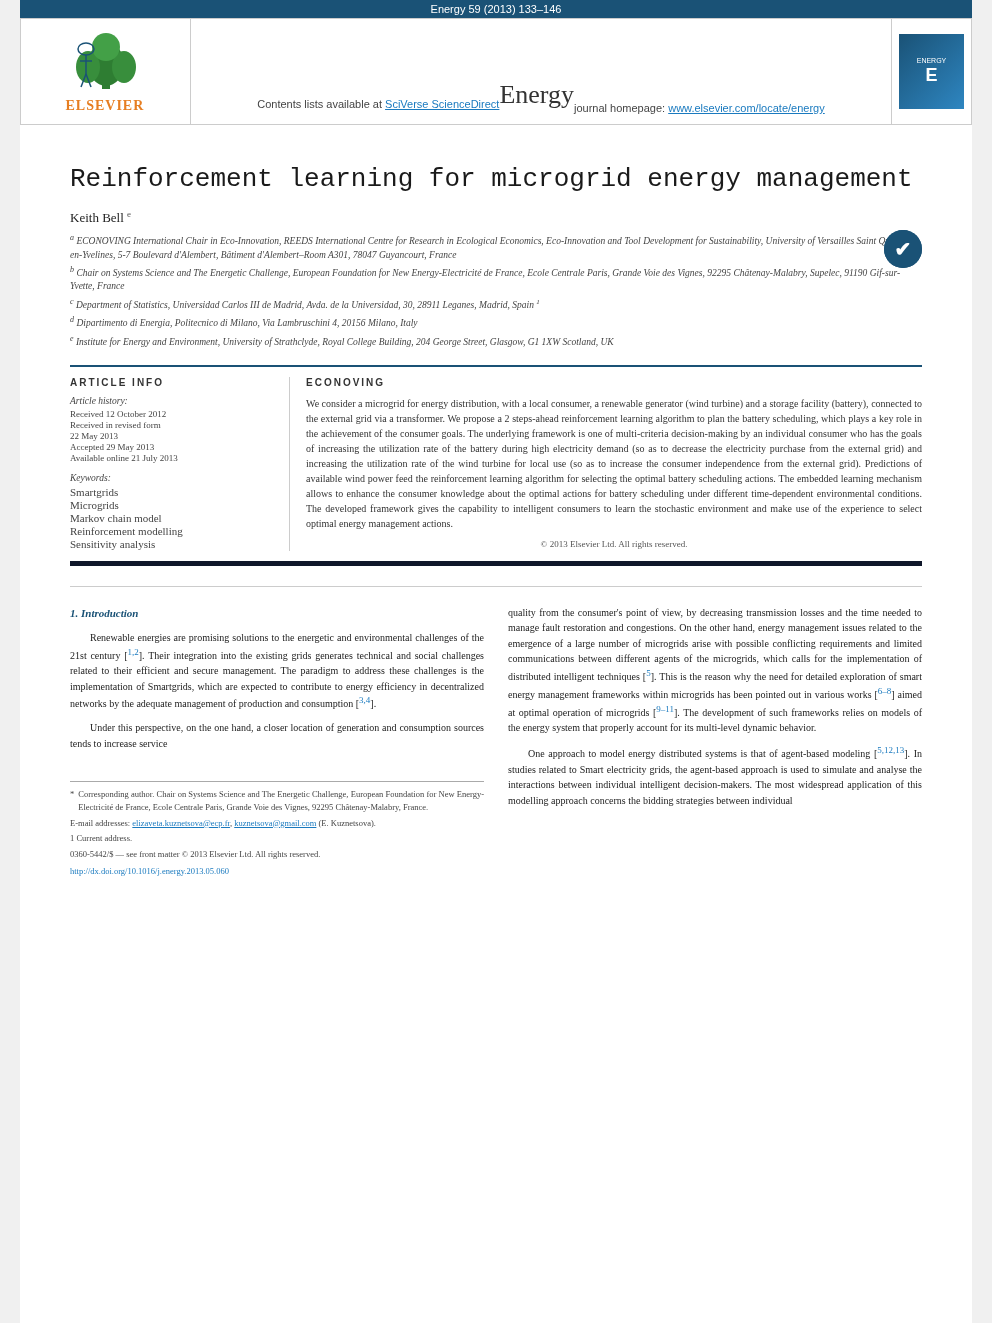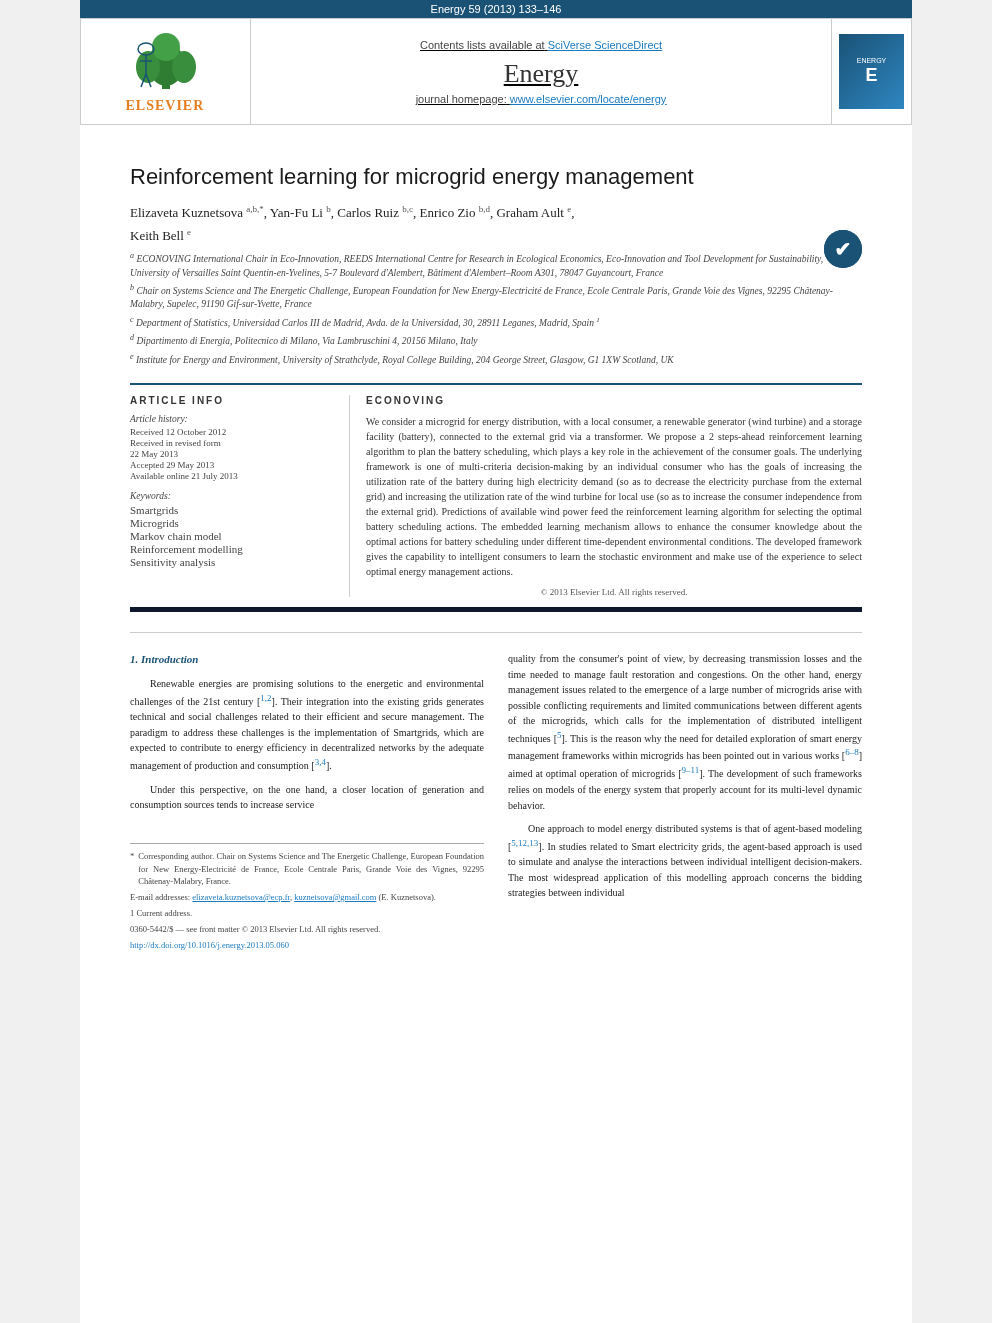--- a/index.html
+++ b/index.html
@@ -5,21 +5,21 @@
     * { margin: 0; padding: 0; box-sizing: border-box; }
     body {
       background: #f0f0f0;
       font-family: 'Times New Roman', Times, serif;
       display: flex;
       justify-content: center;
       align-items: flex-start;
       min-height: 100vh;
     }
     .page {
-      width: 832px;
+      width: 952px;
       min-height: 1323px;
       background: #fff;
       position: relative;
     }
     
     .journal-top-bar {
       background: #1a5276;
       color: #fff;
       text-align: center;
       font-size: 11px;
@@ -52,25 +52,24 @@
     .elsevier-text {
       font-size: 14px;
       font-weight: bold;
       color: #e67e22;
       letter-spacing: 1px;
       margin-top: 4px;
     }
     .journal-header-middle {
       flex: 1;
       display: flex;
-      flex-direction: column;
-      align-items: center;
+      flex-direction: row;
+      align-items: flex-end;
       justify-content: center;
       padding: 10px;
-      text-decoration: underline;
     }
     .sciverse-line {
       font-size: 11px;
       font-family: Arial, sans-serif;
       color: #444;
       margin-bottom: 4px;
     }
     .sciverse-link {
       color: #1a7abf;
       text-decoration: none;
@@ -109,22 +108,22 @@
       color: white;
       font-size: 9px;
       font-family: Arial, sans-serif;
     }
     
     .paper-content {
       padding: 20px 50px 20px 50px;
     }
     
     .paper-title {
-      font-size: 22px;
-      font-family: Liberation Sans, sans-serif;
+      font-size: 26px;
+      font-family: Liberation Mono, monospace;
       color: #1a1a1a;
       margin-top: 18px;
       margin-bottom: 12px;
       line-height: 1.3;
     }
     
     .authors-line {
       font-size: 13px;
       color: #222;
       margin-bottom: 6px;
@@ -358,23 +357,20 @@
       <div class="crossmark-circle">
         <svg width="38" height="38" viewBox="0 0 38 38" xmlns="http://www.w3.org/2000/svg">
           <circle cx="19" cy="19" r="19" fill="#1a5276"></circle>
           <text x="19" y="26" text-anchor="middle" fill="white" font-size="20" font-family="Arial" font-weight="bold">✔</text>
         </svg>
       </div>
     </div>
 
     <div class="paper-title">Reinforcement learning for microgrid energy management</div>
 
-    <div class="authors-line">
-      Elizaveta Kuznetsova <sup class="author-superscript">a,b,*</sup>, Yan-Fu Li <sup class="author-superscript">b</sup>, Carlos Ruiz <sup class="author-superscript">b,c</sup>, Enrico Zio <sup class="author-superscript">b,d</sup>, Graham Ault <sup class="author-superscript">e</sup>,
-    </div>
     <div class="authors-line">
       Keith Bell <sup class="author-superscript">e</sup>
     </div>
 
     <div class="affiliations">
       <div class="affil-line"><sup style="font-size:8px">a</sup> ECONOVING International Chair in Eco-Innovation, REEDS International Centre for Research in Ecological Economics, Eco-Innovation and Tool Development for Sustainability, University of Versailles Saint Quentin-en-Yvelines, 5-7 Boulevard d'Alembert, Bâtiment d'Alembert–Room A301, 78047 Guyancourt, France</div>
       <div class="affil-line"><sup style="font-size:8px">b</sup> Chair on Systems Science and The Energetic Challenge, European Foundation for New Energy-Electricité de France, Ecole Centrale Paris, Grande Voie des Vignes, 92295 Châtenay-Malabry, Supelec, 91190 Gif-sur-Yvette, France</div>
       <div class="affil-line"><sup style="font-size:8px">c</sup> Department of Statistics, Universidad Carlos III de Madrid, Avda. de la Universidad, 30, 28911 Leganes, Madrid, Spain <sup style="font-size:7px">1</sup></div>
       <div class="affil-line"><sup style="font-size:8px">d</sup> Dipartimento di Energia, Politecnico di Milano, Via Lambruschini 4, 20156 Milano, Italy</div>
       <div class="affil-line"><sup style="font-size:8px">e</sup> Institute for Energy and Environment, University of Strathclyde, Royal College Building, 204 George Street, Glasgow, G1 1XW Scotland, UK</div>

